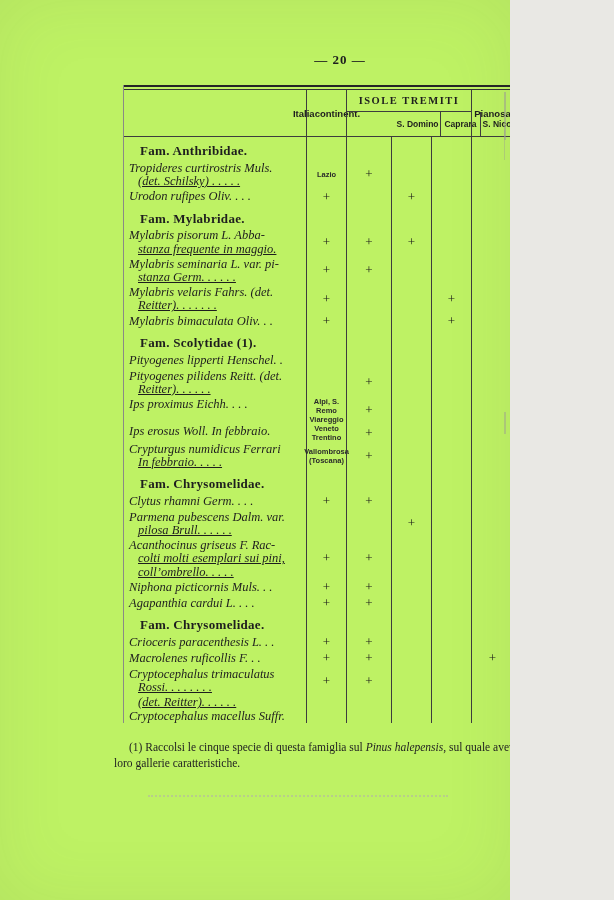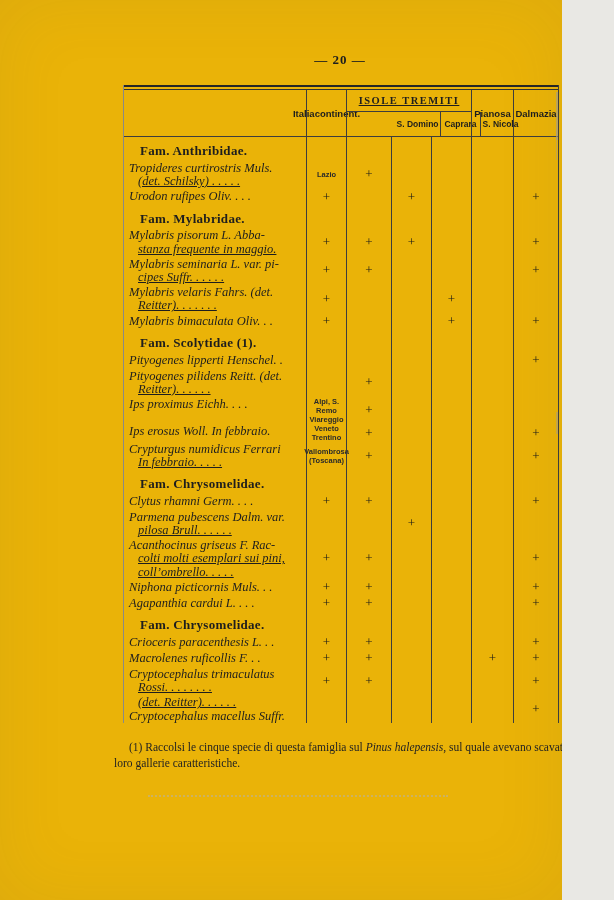--- a/index.html
+++ b/index.html
@@ -1,33 +1,33 @@
 <!DOCTYPE html>
 <html><head>
 <meta charset="utf-8">
 <style>
   html,body{margin:0;padding:0;}
   body{width:614px;height:900px;background:#e9e8e4;font-family:"Liberation Serif", serif;}
-  .page{position:relative;width:562px;height:900px;background:#eab308;overflow:hidden;
+  .page{position:relative;width:510px;height:900px;background:#bef264;overflow:hidden;
         box-shadow:inset 0 0 70px rgba(90,85,70,0.09);color:#1e1e1e;}
   
   .pageno{position:absolute;top:52px;left:123px;width:434px;text-align:center;
           font:700 13px "Liberation Serif", serif;letter-spacing:1px;}
   
   .tbl{position:absolute;top:85px;left:123px;width:434px;
        border-left:1px solid #8a8a86;border-right:1px solid #3d3d3d;box-sizing:content-box;}
   .tbl-top{height:2px;border-top:2px solid #262626;border-bottom:1px solid #333;}
   .tbl-header{display:grid;grid-template-columns:182px 40px 125px 42px 45px;height:47px;
               border-bottom:1px solid #3d3d3d;box-sizing:border-box;}
   .tbl-header > div{box-sizing:border-box;}
   .h-italia{border-left:1px solid #3d3d3d;display:flex;flex-direction:row;align-items:center;
             justify-content:center;font:700 9.5px/11px "Liberation Sans", sans-serif;}
   .h-isole{border-left:1px solid #3d3d3d;display:flex;flex-direction:column;}
   .h-isole-title{height:21px;display:flex;align-items:center;justify-content:center;
-                 border-bottom:1px solid #3d3d3d;font:700 10.5px "Liberation Serif", serif;letter-spacing:1.5px;text-decoration:underline;}
+                 border-bottom:1px solid #3d3d3d;font:700 10.5px "Liberation Serif", serif;letter-spacing:1.5px;}
   .h-isole-sub{flex:1;display:grid;grid-template-columns:45px 40px 40px;margin-left:48px;}
   .h-isole-sub > div{display:flex;align-items:center;justify-content:center;
                      font:700 8.5px "Liberation Sans", sans-serif;box-sizing:border-box;}
   .h-isole-sub > div + div{border-left:1px solid #3d3d3d;}
   .h-pianosa,.h-dalmazia{border-left:1px solid #3d3d3d;display:flex;align-items:center;
             justify-content:center;font:700 9.5px "Liberation Sans", sans-serif;}
   .tbl-body{display:grid;grid-template-columns:182px 40px 45px 40px 40px 42px 45px;}
   .tbl-body > .cell{box-sizing:border-box;}
   .data-cell{border-left:1px solid #3d3d3d;display:flex;align-items:center;justify-content:center;}
   .name-cell{padding:1.5px 2px 0.5px 5px;font:italic 12.5px/13.2px "Liberation Serif", serif;}
@@ -116,21 +116,21 @@
           <div class="sp-line cont">stanza frequente in maggio.</div>
         </div>
         <div class="cell data-cell plus">+</div>
         <div class="cell data-cell plus">+</div>
         <div class="cell data-cell plus">+</div>
         <div class="cell data-cell"></div>
         <div class="cell data-cell"></div>
         <div class="cell data-cell plus">+</div>
         <div class="cell name-cell">
           <div class="sp-line">Mylabris seminaria L. var. pi-</div>
-          <div class="sp-line cont">cipes Suffr. . . . . .</div>
+          <div class="sp-line cont">stanza Germ. . . . . .</div>
         </div>
         <div class="cell data-cell plus">+</div>
         <div class="cell data-cell plus">+</div>
         <div class="cell data-cell"></div>
         <div class="cell data-cell"></div>
         <div class="cell data-cell"></div>
         <div class="cell data-cell plus">+</div>
         <div class="cell name-cell">
           <div class="sp-line">Mylabris velaris Fahrs. (det.</div>
           <div class="sp-line cont">Reitter). . . . . . .</div>

